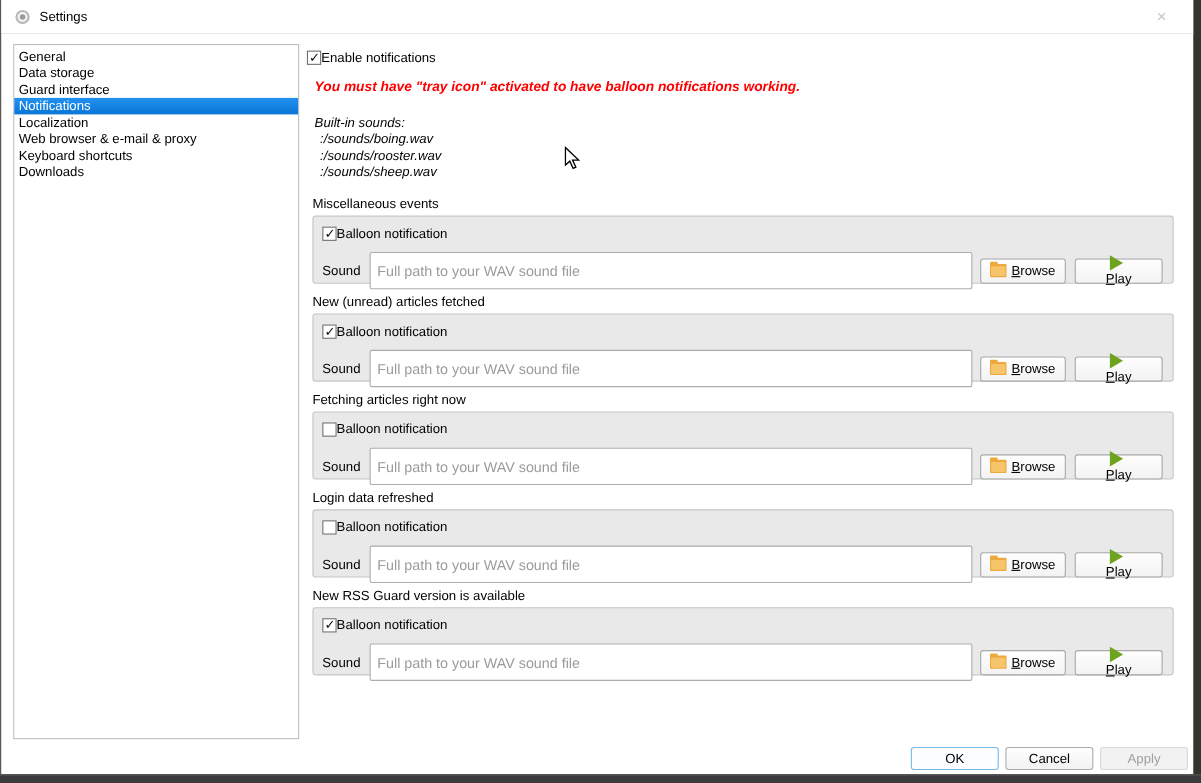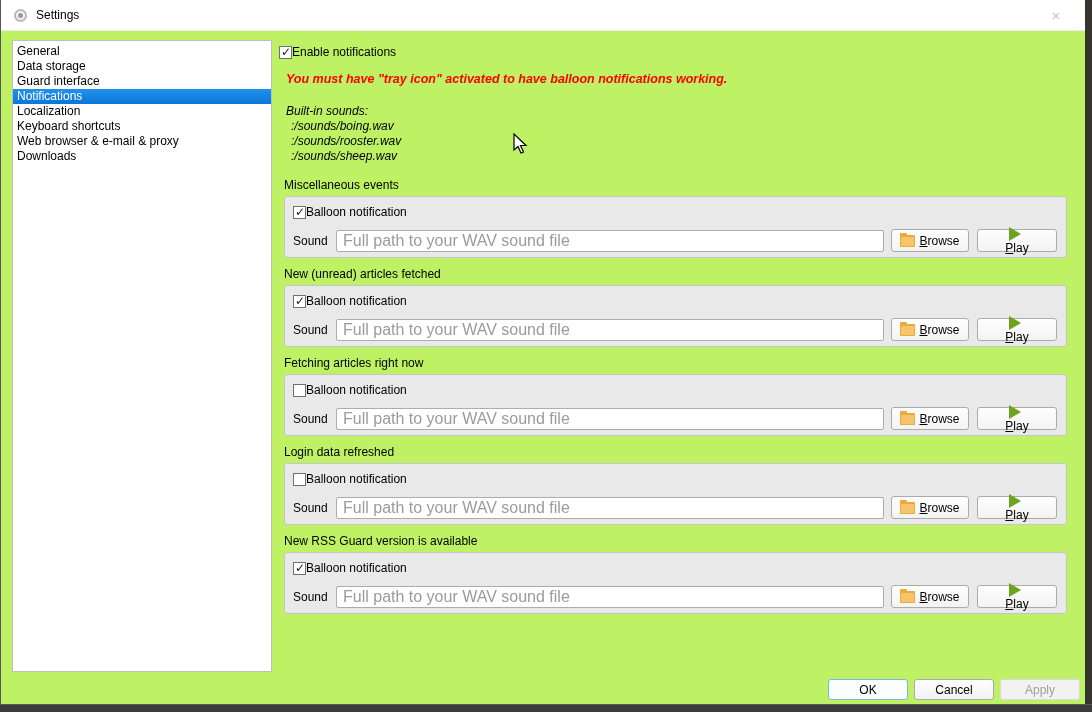--- a/index.html
+++ b/index.html
@@ -1,21 +1,21 @@
 <!DOCTYPE html>
 <html><head>
 <meta charset="utf-8">
 <style>
   * { margin:0; padding:0; box-sizing:border-box; }
   html,body { width:1092px; height:712px; }
   body { font-family:"Liberation Sans","DejaVu Sans",sans-serif; font-size:12px; color:#000; }
 
   .screen { position:relative; width:1092px; height:712px; background:#3c3c3c; overflow:hidden; }
 
-  .dialog { position:absolute; left:1px; top:0; width:1084px; height:704px; background:#bef264; }
+  .dialog { position:absolute; left:1px; top:0; width:1084px; height:704px; background:#ffffff; }
 
   
   .titlebar { position:absolute; left:0; top:0; right:0; height:31px; background:#ffffff; border-bottom:1px solid #e9e9e9; display:flex; align-items:center; }
   .app-icon { width:13px; height:13px; margin-left:13px; border-radius:50%; border:2px solid #b9b9b9; background:#f3f3f3; position:relative; }
   .app-icon::after { content:""; position:absolute; left:2px; top:2px; width:5px; height:5px; border-radius:50%; background:#9a9a9a; }
   .titlebar-text { margin-left:9px; font-size:12px; color:#000; }
   .close-btn { position:absolute; right:18px; top:5px; width:22px; height:20px; display:flex; align-items:center; justify-content:center; color:#c3c3c3; font-size:15px; }
 
   
   .sidebar { position:absolute; left:11px; top:40px; width:260px; height:632px; background:#ffffff; border:1px solid #bfbfbf; padding-top:3px; }
@@ -34,21 +34,21 @@
 
   .sounds { position:absolute; left:7px; top:104px; font-style:italic; line-height:15px; }
   .sounds .snd-line { padding-left:5px; }
 
   .group { position:absolute; left:5px; width:783px; }
   .group-title { height:14px; margin-bottom:4px; white-space:nowrap; }
   .group-box { height:62px; background:#e9e9e9; border:1px solid #c6c6c6; border-radius:3px; padding:7px 9px 0 8px; }
   .balloon-row { display:flex; align-items:center; height:16px; }
   .sound-row { display:flex; align-items:center; margin-top:9px; }
   .sound-label { width:36px; text-align:left; margin-right:7px; flex:none; }
-  .sound-input { flex:1; height:22px; background:#ffffff; border:1px solid #adadad; border-radius:2px; padding:4px 6px; font-family:"Liberation Sans","DejaVu Sans",sans-serif; font-size:16px; color:#000; }
+  .sound-input { flex:1; height:22px; background:#ffffff; border:1px solid #adadad; border-radius:2px; padding:16px 6px; font-family:"Liberation Sans","DejaVu Sans",sans-serif; font-size:13px; color:#000; }
   .sound-input::placeholder { color:#9b9b9b; opacity:1; }
   .btn { height:23px; background:linear-gradient(#fefefe,#f3f3f3); border:1px solid #ababab; border-radius:3px; display:flex; align-items:center; justify-content:center; font-size:12px; color:#000; cursor:default; }
   .browse-btn { width:78px; margin-left:7px; }
   .play-btn { width:80px; margin-left:8px;flex-direction:column; }
   .btn u { text-decoration:underline; }
 
   .folder-icon { width:15px; height:12px; background:#eda93c; border-radius:1px; position:relative; margin-right:4px; flex:none; }
   .folder-icon::before { content:""; position:absolute; left:0; top:-2px; width:7px; height:3px; background:#eda93c; border-radius:1px 1px 0 0; }
   .folder-icon::after { content:""; position:absolute; left:1px; top:2px; width:13px; height:9px; background:#f6c56b; border-radius:1px; }
   .play-icon { width:0; height:0; border-left:12px solid #6ea31f; border-top:7px solid transparent; border-bottom:7px solid transparent; margin-right:5px; flex:none; }
@@ -77,22 +77,22 @@
       <div class="titlebar-text">Settings</div>
       <div class="close-btn">×</div>
     </div>
 
     <div class="sidebar">
       <div class="side-item">General</div>
       <div class="side-item">Data storage</div>
       <div class="side-item">Guard interface</div>
       <div class="side-item selected">Notifications</div>
       <div class="side-item">Localization</div>
+      <div class="side-item">Web browser &amp; e-mail &amp; proxy</div>
       <div class="side-item">Keyboard shortcuts</div>
-      <div class="side-item">Web browser &amp; e-mail &amp; proxy</div>
       <div class="side-item">Downloads</div>
     </div>
 
     <div class="content">
 
       <div class="enable-row">
         <span class="checkbox checked"></span>
         <span class="cb-label">Enable notifications</span>
       </div>
 

